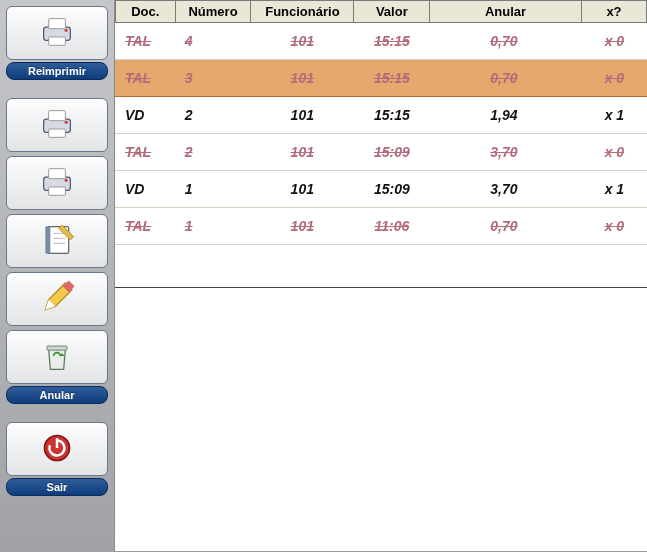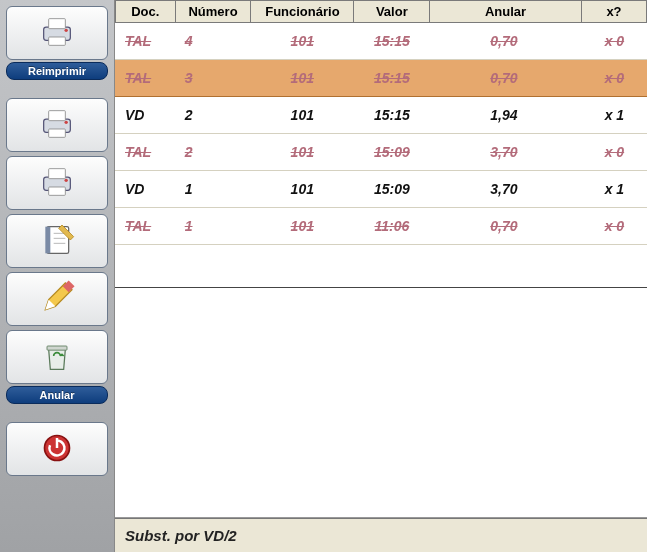--- a/index.html
+++ b/index.html
@@ -178,20 +178,21 @@
         </svg></span>
     </div>
     <div class="side-label">Anular</div>
     <div class="side-btn">
       <span><svg viewBox="0 0 48 48">
           <circle cx="24" cy="24" r="15" fill="#c33" stroke="#811" stroke-width="2"></circle>
           <circle cx="24" cy="24" r="9" fill="none" stroke="#fff" stroke-width="3" stroke-dasharray="40 10" transform="rotate(-55 24 24)"></circle>
           <line x1="24" y1="12" x2="24" y2="24" stroke="#fff" stroke-width="3"></line>
         </svg></span>
     </div>
+    <div class="side-label">Sair</div>
   </div>
 
 <div class="main">
   <div class="table-wrap">
     <table>
       <colgroup>
         <col class="col-doc">
           <col class="col-num">
           <col class="col-func">
         <col class="col-hora">
@@ -266,16 +267,13 @@
               <td>101</td>
               <td>11:06</td>
               <td class="right">0,70</td>
               <td>x 0</td>
             </tr>
           </tbody>
       </table>
     </div>
     <div class="filler"></div>
   </div>
-  <div class="status">
-    <span>Subst. por VD/2</span>
-  </div>
 </div>
 
 </body></html>

